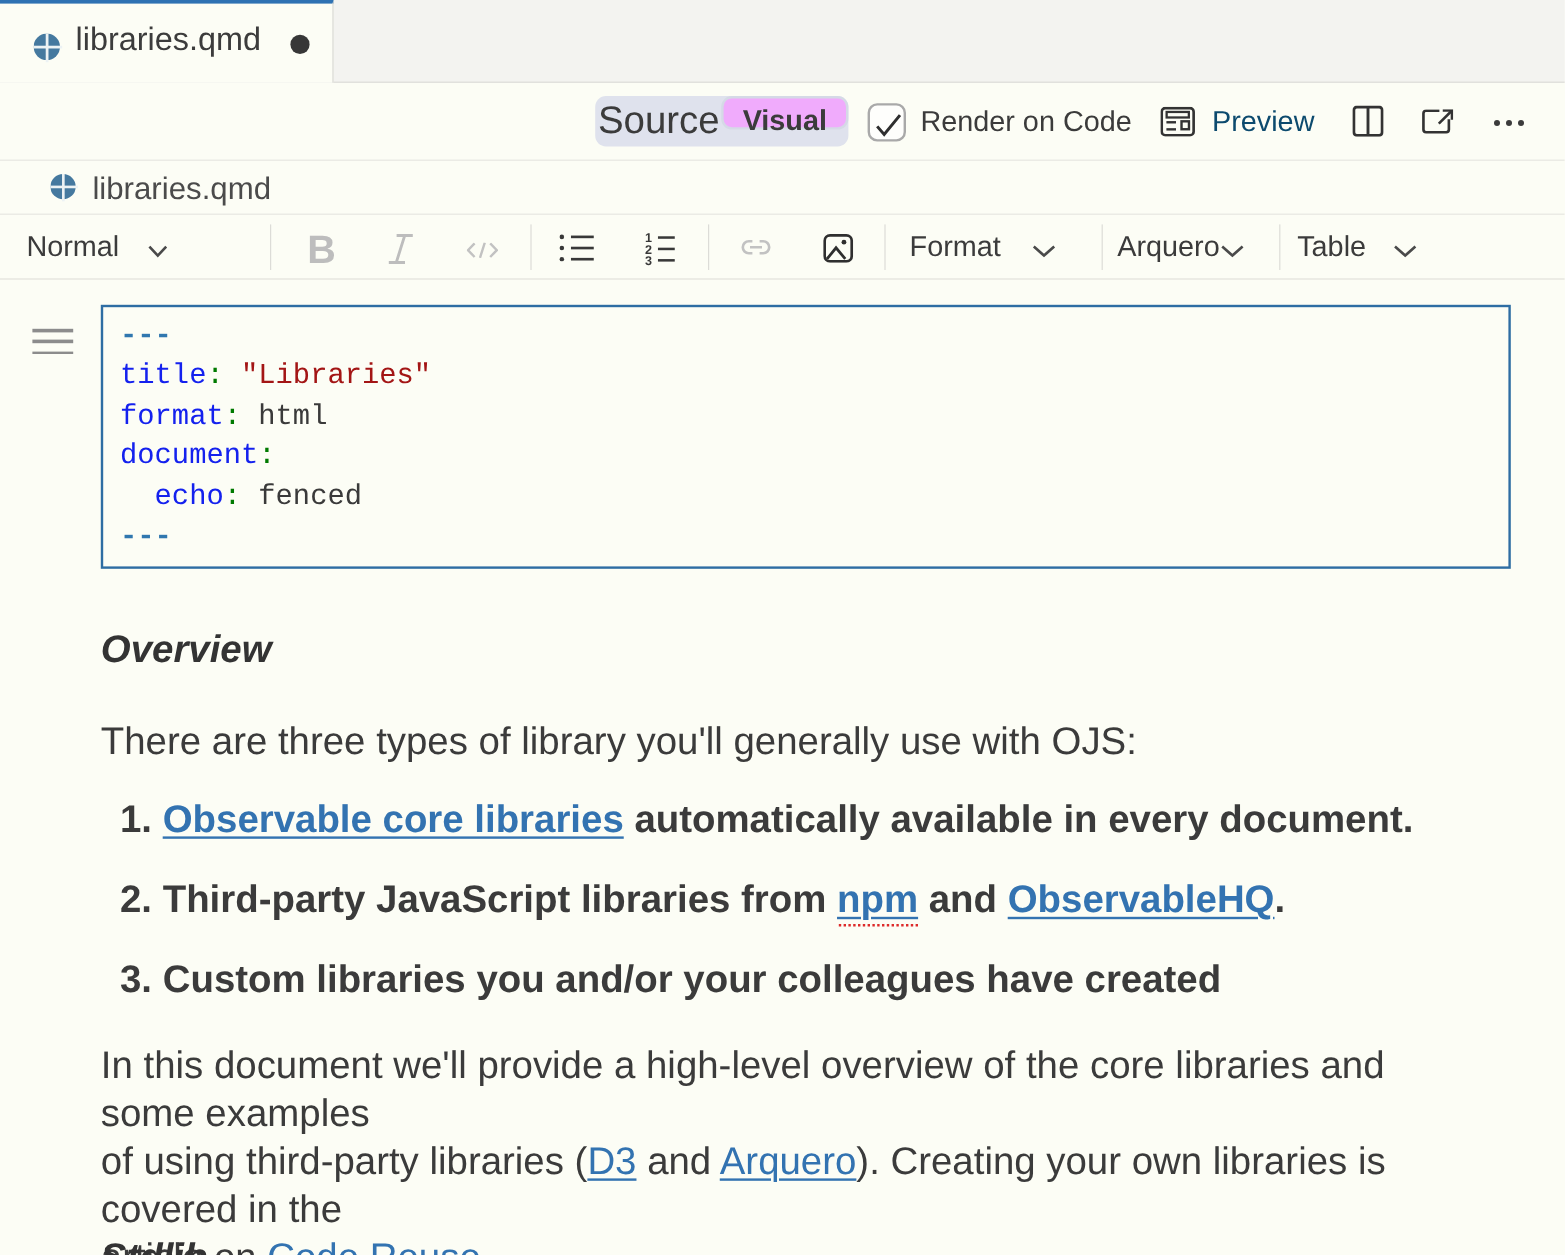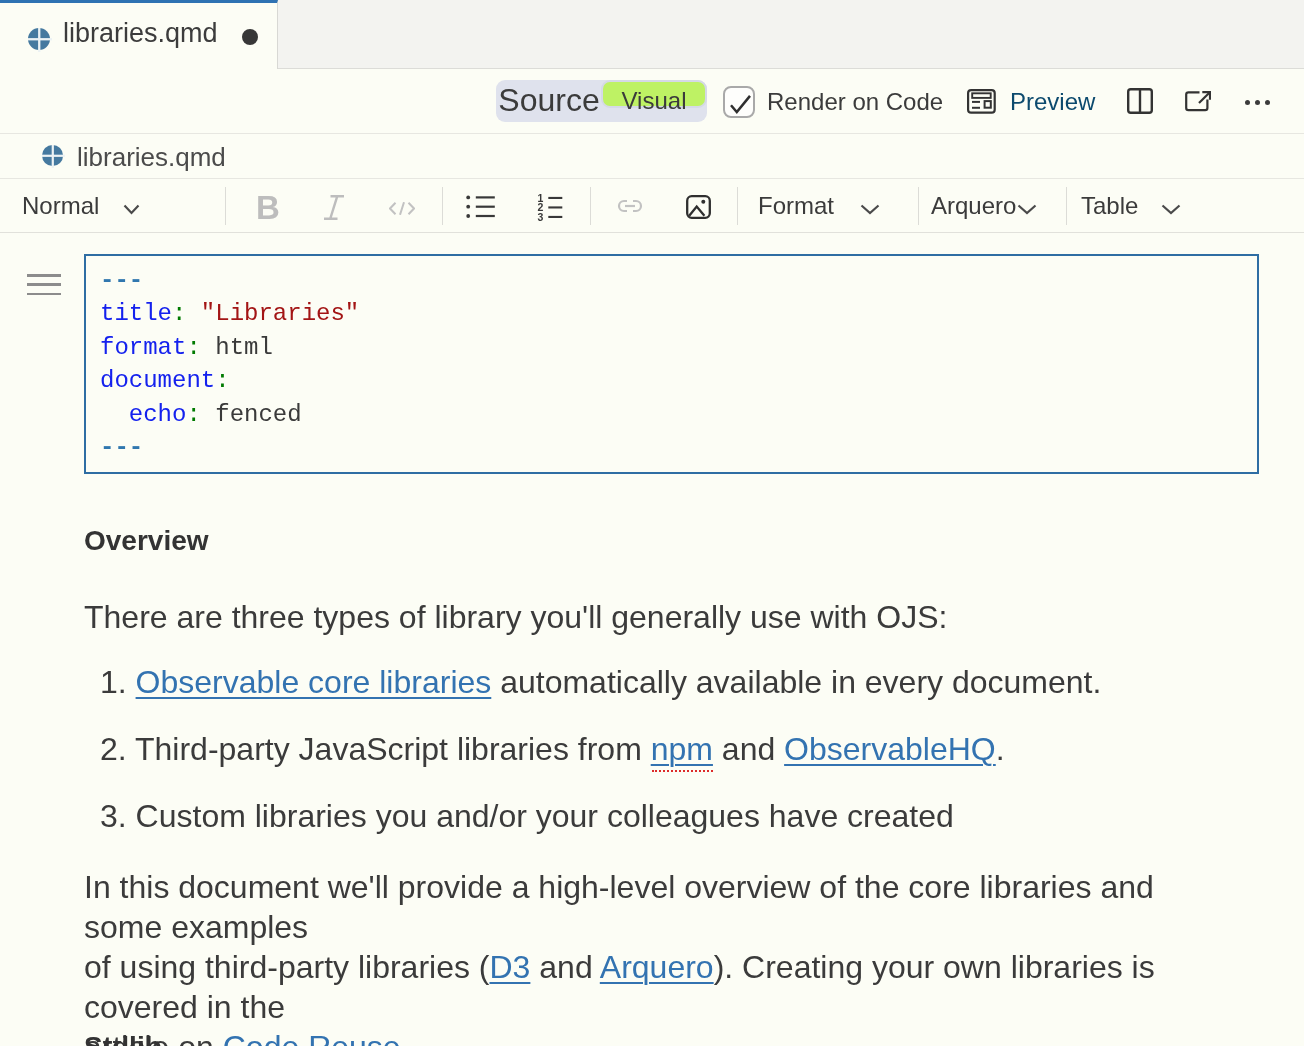--- a/index.html
+++ b/index.html
@@ -11,21 +11,21 @@
 .tab { position:absolute; left:0; top:0; width:278px; height:69px; background:#FCFDF5;
   border-top:3px solid #2F72B3; border-right:1px solid #D8D8D4; }
 .tab .qicon { position:absolute; left:28px; top:25px; }
 .tab .fname { position:absolute; left:63px; top:15px; font-size:27px; color:#3C3C3C; }
 .tab .dot { position:absolute; left:242px; top:26px; width:16px; height:16px; border-radius:50%; background:#373737; }
 
 
 .row2 { height:65px; position:relative; border-bottom:1px solid #E7E7E1; }
 .seg { position:absolute; left:496px; top:11px; width:211px; height:42px; background:#DFE2ED; border-radius:9px; }
 .seg .src { position:absolute; left:0; top:0; width:106px; height:42px; line-height:40px; text-align:center; font-size:32px; color:#3B3B3B; }
-.seg .vis { position:absolute; left:105px; top:0; width:106px; height:28px; background:#bef264; border:2px solid #D5D9E6; border-radius:9px; line-height:38px; text-align:center; font-size:24px; color:#3B3B3B; }
+.seg .vis { position:absolute; left:105px; top:0; width:106px; height:28px; background:#f0abfc; border:2px solid #D5D9E6; border-radius:9px; line-height:38px; text-align:center; font-size:24px; color:#3B3B3B;font-weight:bold; }
 .chk { position:absolute; left:723px; top:17px; width:32px; height:32px; border:2px solid #A9A9A9; border-radius:8px; background:#FEFEFC; }
 .chk svg { position:absolute; left:2px; top:2px; }
 .ros { position:absolute; left:767px; top:19px; font-size:24px; color:#3B3B3B; }
 .pvicon { position:absolute; left:967px; top:20px; }
 .pvlabel { position:absolute; left:1010px; top:19px; font-size:24px; color:#0c4a6e; }
 .split { position:absolute; left:1127px; top:19px; }
 .ext { position:absolute; left:1185px; top:22px; }
 .dots { position:absolute; left:1245px; top:31px; display:flex; gap:5px; }
 .dots i { display:block; width:5px; height:5px; border-radius:50%; background:#3B3B3B; }
 
@@ -46,25 +46,25 @@
   font-family:"Liberation Mono", monospace; font-size:24px; line-height:33.4px; padding:8px 0 0 14px; white-space:pre; }
 .hamb { position:absolute; left:27px; top:41px; width:34px; }
 .hamb div { height:2.5px; background:#8C8C8C; margin-bottom:6.8px; }
 .yb { color:#3077AF; font-weight:bold; }  
 .yk { color:#1421EE; }  
 .yc { color:#007A00; }  
 .ys { color:#A31515; }  
 .yv { color:#3A3A3A; }  
 
 .doc { position:absolute; left:84px; top:0; width:1150px; }
-h2 { font-size:28px; line-height:50px; color:#333333; font-weight:bold; }
+h2 { font-size:32px; line-height:50px; color:#333333; font-weight:bold;font-style:italic; }
 .h-ov { position:absolute; left:0; top:283px; }
 p, .li { font-size:32px; line-height:40px; color:#3B3B3B; }
 .p1 { position:absolute; left:0; top:364px; }
-.li { position:absolute; left:16px; }
+.li { position:absolute; left:16px;font-weight:bold; }
 .li1 { top:429px; } .li2 { top:496px; } .li3 { top:563px; }
 .p2 { position:absolute; left:0; top:634px; }
 .h-st { position:absolute; left:0; top:789px; }
 a { color:#3373B1; text-decoration:underline; text-decoration-thickness:2px; text-underline-offset:4px; }
 .sp { position:relative; }
 .sp:after { content:""; position:absolute; left:1px; right:0; bottom:-5px; border-bottom:2px dotted #DD2B2B; }
 </style>
 </head>
 <body>
 <div class="tabbar">

